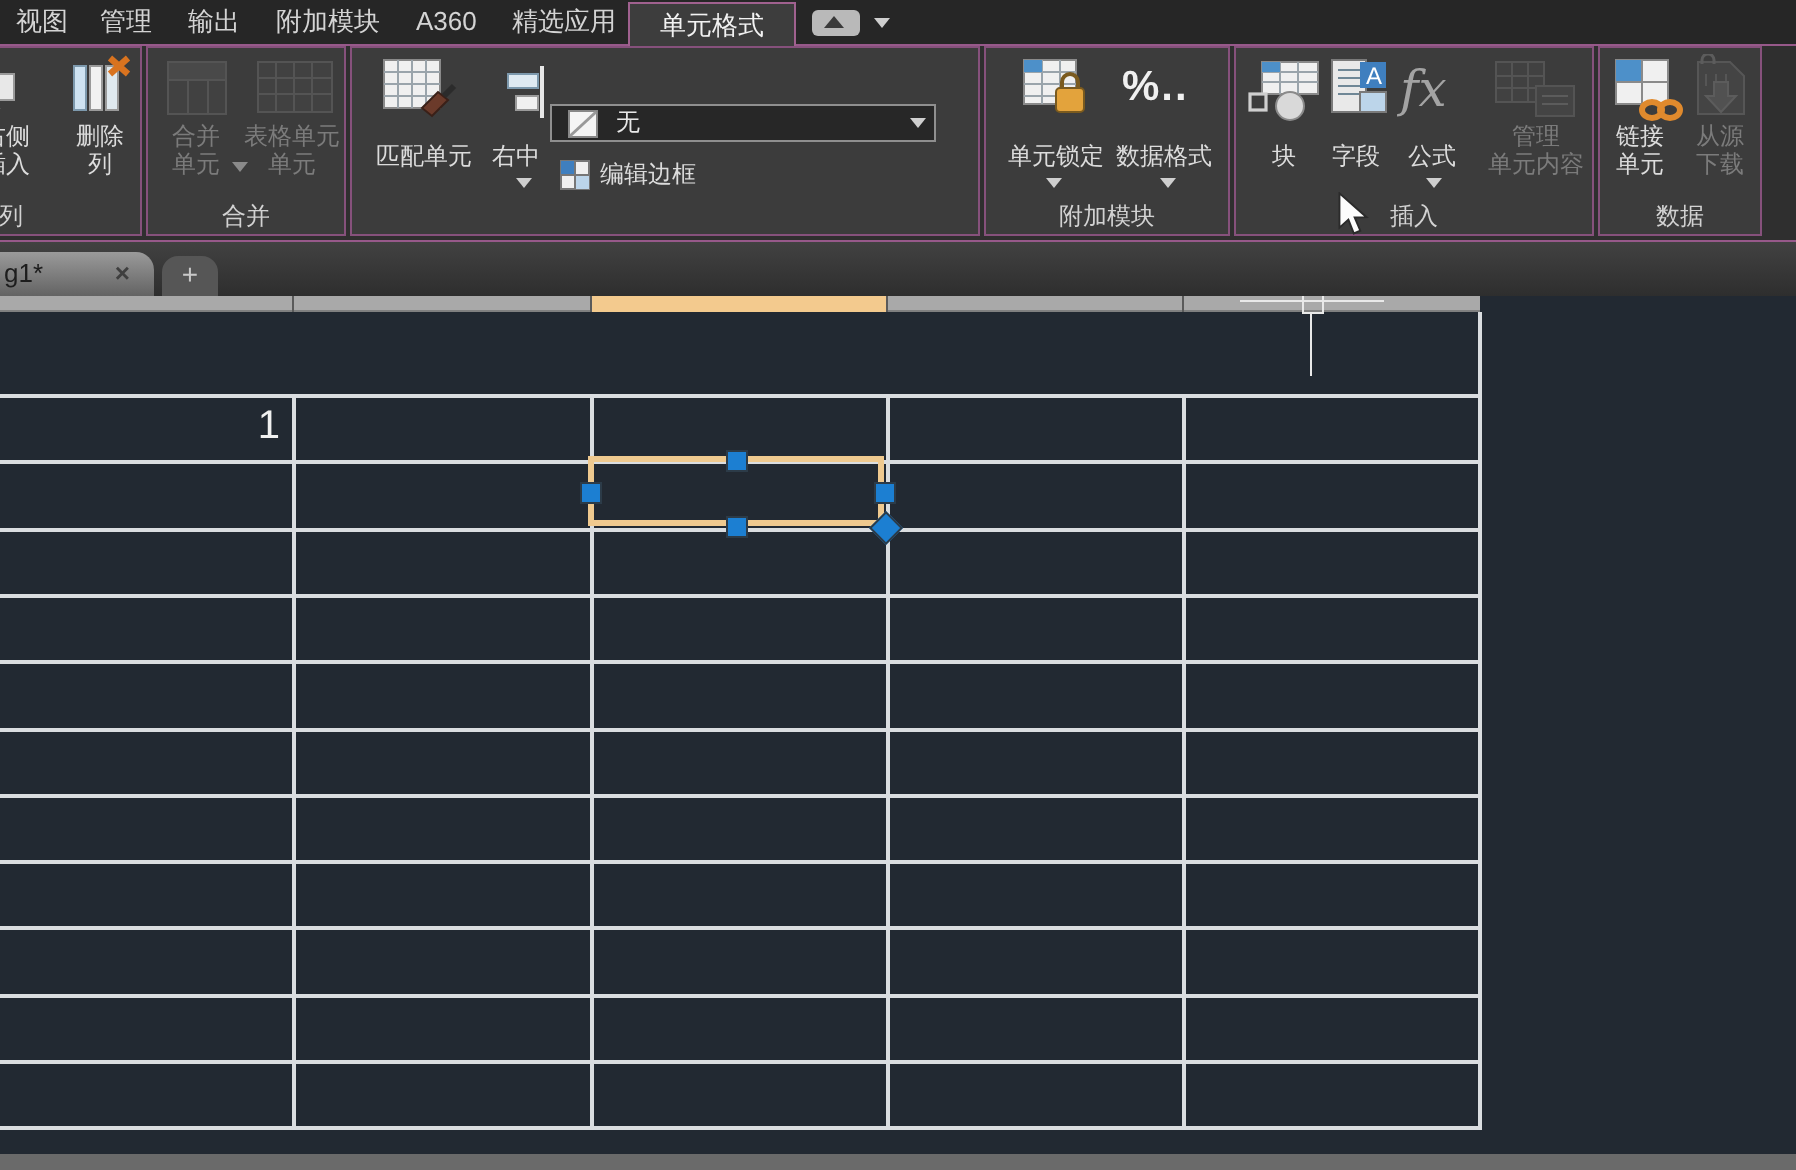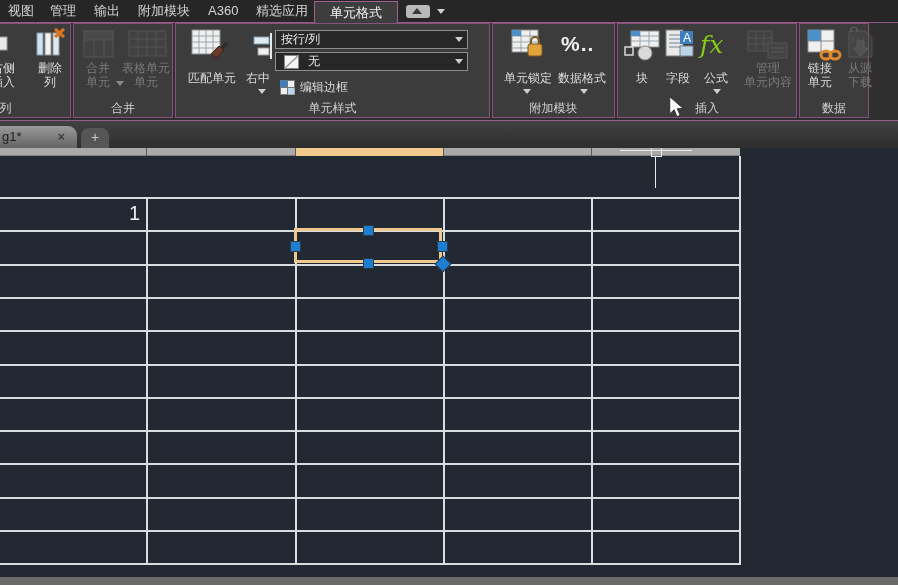--- a/index.html
+++ b/index.html
@@ -154,24 +154,20 @@
         <line x1="19" y1="1" x2="19" y2="27" stroke="#e8e8e8" stroke-width="2"></line>
         <rect x="2" y="5" width="15" height="7" fill="#dfeaf2" stroke="#7d99ad"></rect>
         <rect x="6" y="16" width="11" height="7" fill="#f0f0f0" stroke="#9a9a9a"></rect>
       </svg>
     </div>
     <div>
       <span class="bblabel" style="left:64px;top:48px;width:36px">右中</span>
       <span class="caret-d" style="left:82px;top:65px"></span>
     </div>
 
-    <div class="combo" style="left:99px;top:6px;width:193px">
-      <span style="padding-left:5px">按行/列</span>
-      <span class="caret-d"></span>
-    </div>
     <div class="combo" style="left:99px;top:28px;width:193px">
       <span class="icon" style="left:8px;top:2px">
         <svg width="15" height="14">
             <rect x="0.5" y="0.5" width="14" height="13" fill="#f5f5f5" stroke="#888"></rect>
             <line x1="14" y1="1" x2="1" y2="13" stroke="#9a9a9a" stroke-width="1.5"></line>
           </svg>
       </span>
       <span style="padding-left:32px">无</span>
       <span class="caret-d"></span>
     </div>
@@ -180,21 +176,20 @@
         <svg width="15" height="15">
             <rect x="0.5" y="0.5" width="14" height="14" fill="#f0f0f0" stroke="#777"></rect>
             <rect x="0.5" y="0.5" width="7" height="7" fill="#3f7fbf"></rect>
             <rect x="7.5" y="7.5" width="7" height="7" fill="#bcd5ea"></rect>
             <line x1="0" y1="7.5" x2="15" y2="7.5" stroke="#777"></line>
             <line x1="7.5" y1="0" x2="7.5" y2="15" stroke="#777"></line>
           </svg>
       </span>
       <span class="bblabel" style="left:124px;top:57px;width:70px;text-align:left">编辑边框</span>
     </div>
-    <div class="panel-label">单元样式</div>
   </div>
 
   <div class="panel" style="left:492px;width:123px">
     <div class="icon" style="left:17px;top:4px">
       <svg width="36" height="34">
         <rect x="2" y="2" width="26" height="22" fill="#f0f0f0" stroke="#8a8a8a"></rect>
         <g stroke="#9aa4ab">
             <line x1="2" y1="8" x2="28" y2="8"></line>
             <line x1="2" y1="14" x2="28" y2="14"></line>
             <line x1="2" y1="20" x2="28" y2="20"></line>
@@ -246,21 +241,21 @@
             <line x1="5" y1="19" x2="16" y2="19"></line>
           </g>
         <rect x="16" y="3" width="13" height="13" fill="#3f7fbf"></rect>
         <text x="19" y="14" font-size="12" fill="#fff" font-family="Liberation Sans,sans-serif">A</text>
         <rect x="16" y="18" width="13" height="10" fill="#bcd5ea" stroke="#7a7a7a"></rect>
       </svg>
     </div>
     <div>
       <span class="bblabel" style="left:40px;top:48px;width:40px">字段</span>
     </div>
-    <div class="icon" style="left:82px;top:6px;color:#84cc16;font-size:25px;font-style:italic;font-family:'DejaVu Serif',serif">fx</div>
+    <div class="icon" style="left:82px;top:6px;color:#a3a3a3;font-size:25px;font-style:italic;font-family:'DejaVu Serif',serif">fx</div>
     <div>
       <span class="bblabel" style="left:78px;top:48px;width:40px">公式</span>
       <span class="caret-d" style="left:95px;top:65px"></span>
     </div>
     <div class="icon gicon" style="left:128px;top:5px">
       <svg width="44" height="32">
         <rect x="2" y="2" width="24" height="20" fill="#4a4a4a" stroke="#777"></rect>
         <g stroke="#777">
             <line x1="2" y1="9" x2="26" y2="9"></line>
             <line x1="2" y1="15" x2="26" y2="15"></line>
@@ -274,21 +269,21 @@
           </g>
       </svg>
     </div>
     <div>
       <span class="bblabel gray" style="left:128px;top:38px;width:44px">管理</span>
       <span class="bblabel gray" style="left:118px;top:52px;width:64px">单元内容</span>
     </div>
     <div class="panel-label">插入</div>
   </div>
 
-  <div class="panel" style="left:799px;width:70px">
+  <div class="panel" style="left:799px;width:82px">
     <div class="icon" style="left:6px;top:4px">
       <svg width="36" height="34">
         <rect x="2" y="2" width="26" height="22" fill="#f0f0f0" stroke="#8a8a8a"></rect>
         <rect x="2" y="2" width="13" height="11" fill="#4d90c9"></rect>
         <line x1="15" y1="2" x2="15" y2="24" stroke="#8a8a8a"></line>
           <line x1="2" y1="13" x2="28" y2="13" stroke="#8a8a8a"></line>
         <g fill="none" stroke="#e08a2d" stroke-width="3">
             <ellipse cx="20" cy="27" rx="5" ry="4"></ellipse>
             <ellipse cx="29" cy="27" rx="5" ry="4"></ellipse>
           </g>

